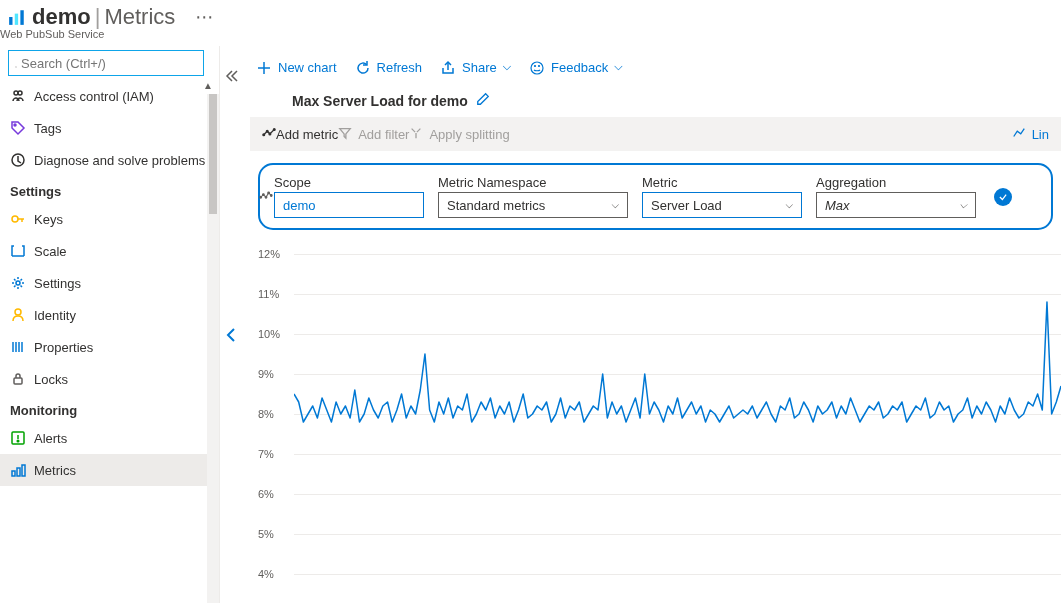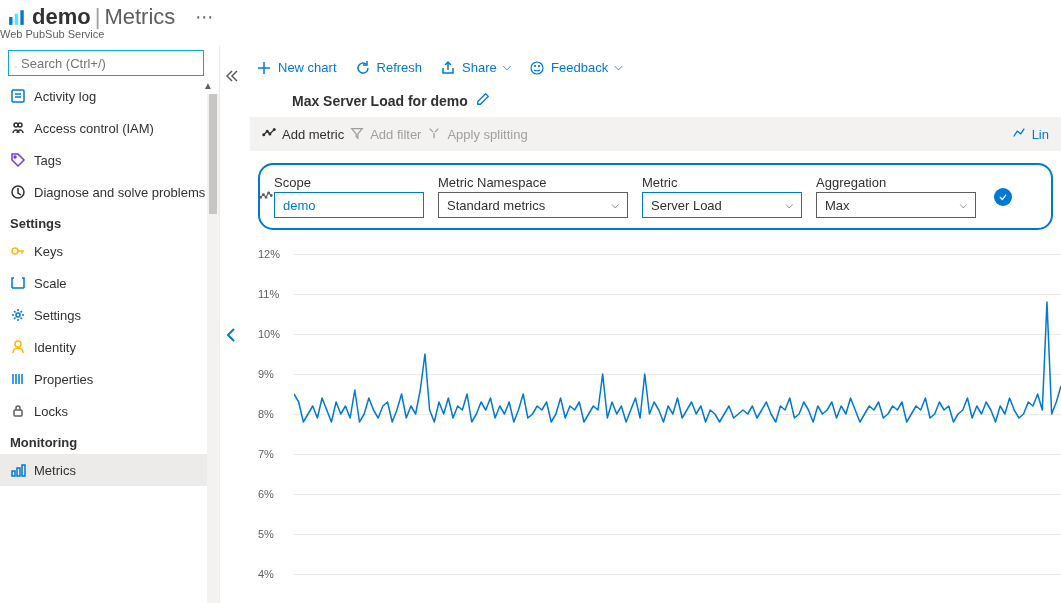--- a/index.html
+++ b/index.html
@@ -38,35 +38,35 @@
   .toolbar { display:flex; align-items:center; height:36px; gap:18px; padding-left:6px; }
   .toolbar-item { display:flex; align-items:flex-start; gap:6px; color:#0078d4; font-size:13px; cursor:pointer; }
   .toolbar-item .chev { color:#0078d4; font-size:11px; }
   .toolbar-icon { width:16px; height:16px; display:flex; align-items:center; justify-content:center; }
 
   .chart-card { margin-top:6px; }
   .chart-title-row { display:flex; align-items:flex-end; gap:8px; padding-left:42px; }
   .chart-title { font-weight:600; font-size:14px; color:#323130; }
   .edit-icon { color:#0078d4; cursor:pointer; }
 
-  .chart-toolbar { display:flex; align-items:center; background:#f3f2f1; height:34px; margin-top:8px; padding:0 12px; gap:6px; }
+  .chart-toolbar { display:flex; align-items:center; background:#f3f2f1; height:34px; margin-top:8px; padding:0 12px; gap:0; }
   .ct-item { display:flex; align-items:center; gap:6px; font-size:13px; }
   .ct-item.enabled { color:#323130; cursor:pointer; }
   .ct-item.disabled { color:#a19f9d; }
   .ct-right { margin-left:auto; display:flex; align-items:center; gap:6px; color:#0078d4; cursor:pointer; }
 
   .metric-pill { border:2px solid #0078d4; border-radius:15px; margin:12px 8px 0 8px; padding:10px 14px; display:flex; align-items:flex-end; gap:14px; position:relative; }
   .metric-handle { position:absolute; left:-1px; top:50%; transform:translateY(-50%); font-size:12px; color:#605e5c; }
   .field { display:flex; flex-direction:column; gap:2px; }
   .field-label { font-size:13px; color:#323130; font-weight:400; }
   .field-input, .field-select { height:26px; border:1px solid #605e5c; background:#fff; display:flex; align-items:center; padding:0 8px; font-size:13px; color:#323130; justify-content:space-between; }
   .scope-input { width:150px; border:1px solid #0078d4; color:#0078d4; }
   .ns-select { width:190px; }
   .metric-select { width:160px; border:1px solid #0078d4; }
-  .agg-select { width:160px; }
+  .agg-select { width:160px;font-style:italic; }
   .chev-d { font-size:10px; color:#605e5c; }
   .confirm-dot { width:18px; height:18px; border-radius:50%; background:#0078d4; display:flex;align-items:center;justify-content:center; align-self:center; margin-left:4px;}
   .confirm-dot svg { width:10px;height:10px;}
 
   .chart-area { margin-top:24px; padding-left:36px; position:relative; height:320px; }
   .y-label { position:absolute; left:8px; font-size:11px; color:#605e5c; transform:translateY(-50%); }
   .gridline { position:absolute; left:44px; right:0; border-top:1px solid #edebe9; }
   .chart-svg { position:absolute; left:44px; right:0; top:0; height:100%; }
 
   .panel-collapse { position:absolute; left:4px; top:50%; color:#0078d4; cursor:pointer; font-size:18px; }
@@ -102,30 +102,20 @@
                 <line x1="11" y1="11" x2="15" y2="15"></line>
               </svg>
           </span>
           <input placeholder="Search (Ctrl+/)" style="">
         </div>
       </div>
       <span class="scroll-arrow-up">▲</span>
       <div class="nav-scroll" id="nav-scroll">
           <div class="nav-item">
             <span class="nav-icon">
-              <svg viewBox="0 0 16 16" fill="none" stroke="#0078d4" stroke-width="1.5">
-                <rect x="2" y="2" width="12" height="12" rx="1"></rect>
-                <line x1="5" y1="6" x2="11" y2="6"></line>
-                <line x1="5" y1="9" x2="11" y2="9"></line>
-              </svg>
-            </span>
-            <span>Activity log</span>
-          </div>
-          <div class="nav-item">
-            <span class="nav-icon">
               <svg viewBox="0 0 16 16" fill="none" stroke="#323130" stroke-width="1.5">
                 <circle cx="6" cy="5" r="2"></circle>
                 <circle cx="10" cy="5" r="2"></circle>
                 <path d="M3 13c0-2 2-3 3-3s3 1 3 3"></path>
                 <path d="M7 13c0-2 2-3 3-3s3 1 3 3"></path>
               </svg>
             </span>
             <span>Access control (IAM)</span>
           </div>
           <div class="nav-item">
@@ -199,20 +189,30 @@
           <div class="nav-item">
             <span class="nav-icon">
               <svg viewBox="0 0 16 16" fill="none" stroke="#605e5c" stroke-width="1.5">
                 <rect x="4" y="7" width="8" height="6" rx="1"></rect>
                 <path d="M6 7V5a2 2 0 0 1 4 0v2"></path>
               </svg>
             </span>
             <span>Locks</span>
           </div>
           <div class="nav-header">Monitoring</div>
+          <div class="nav-item">
+            <span class="nav-icon">
+              <svg viewBox="0 0 16 16" fill="none" stroke="#00a300" stroke-width="1.5">
+                <rect x="2" y="2" width="12" height="12" rx="1"></rect>
+                <line x1="8" y1="5" x2="8" y2="9"></line>
+                <circle cx="8" cy="11" r="0.8" fill="#00a300"></circle>
+              </svg>
+            </span>
+            <span>Alerts</span>
+          </div>
           <div class="nav-item selected">
             <span class="nav-icon">
               <svg viewBox="0 0 16 16" fill="none" stroke="#0078d4" stroke-width="1.5">
                 <rect x="2" y="9" width="3" height="5"></rect>
                 <rect x="7" y="6" width="3" height="8"></rect>
                 <rect x="12" y="3" width="3" height="11"></rect>
               </svg>
             </span>
             <span>Metrics</span>
           </div>

